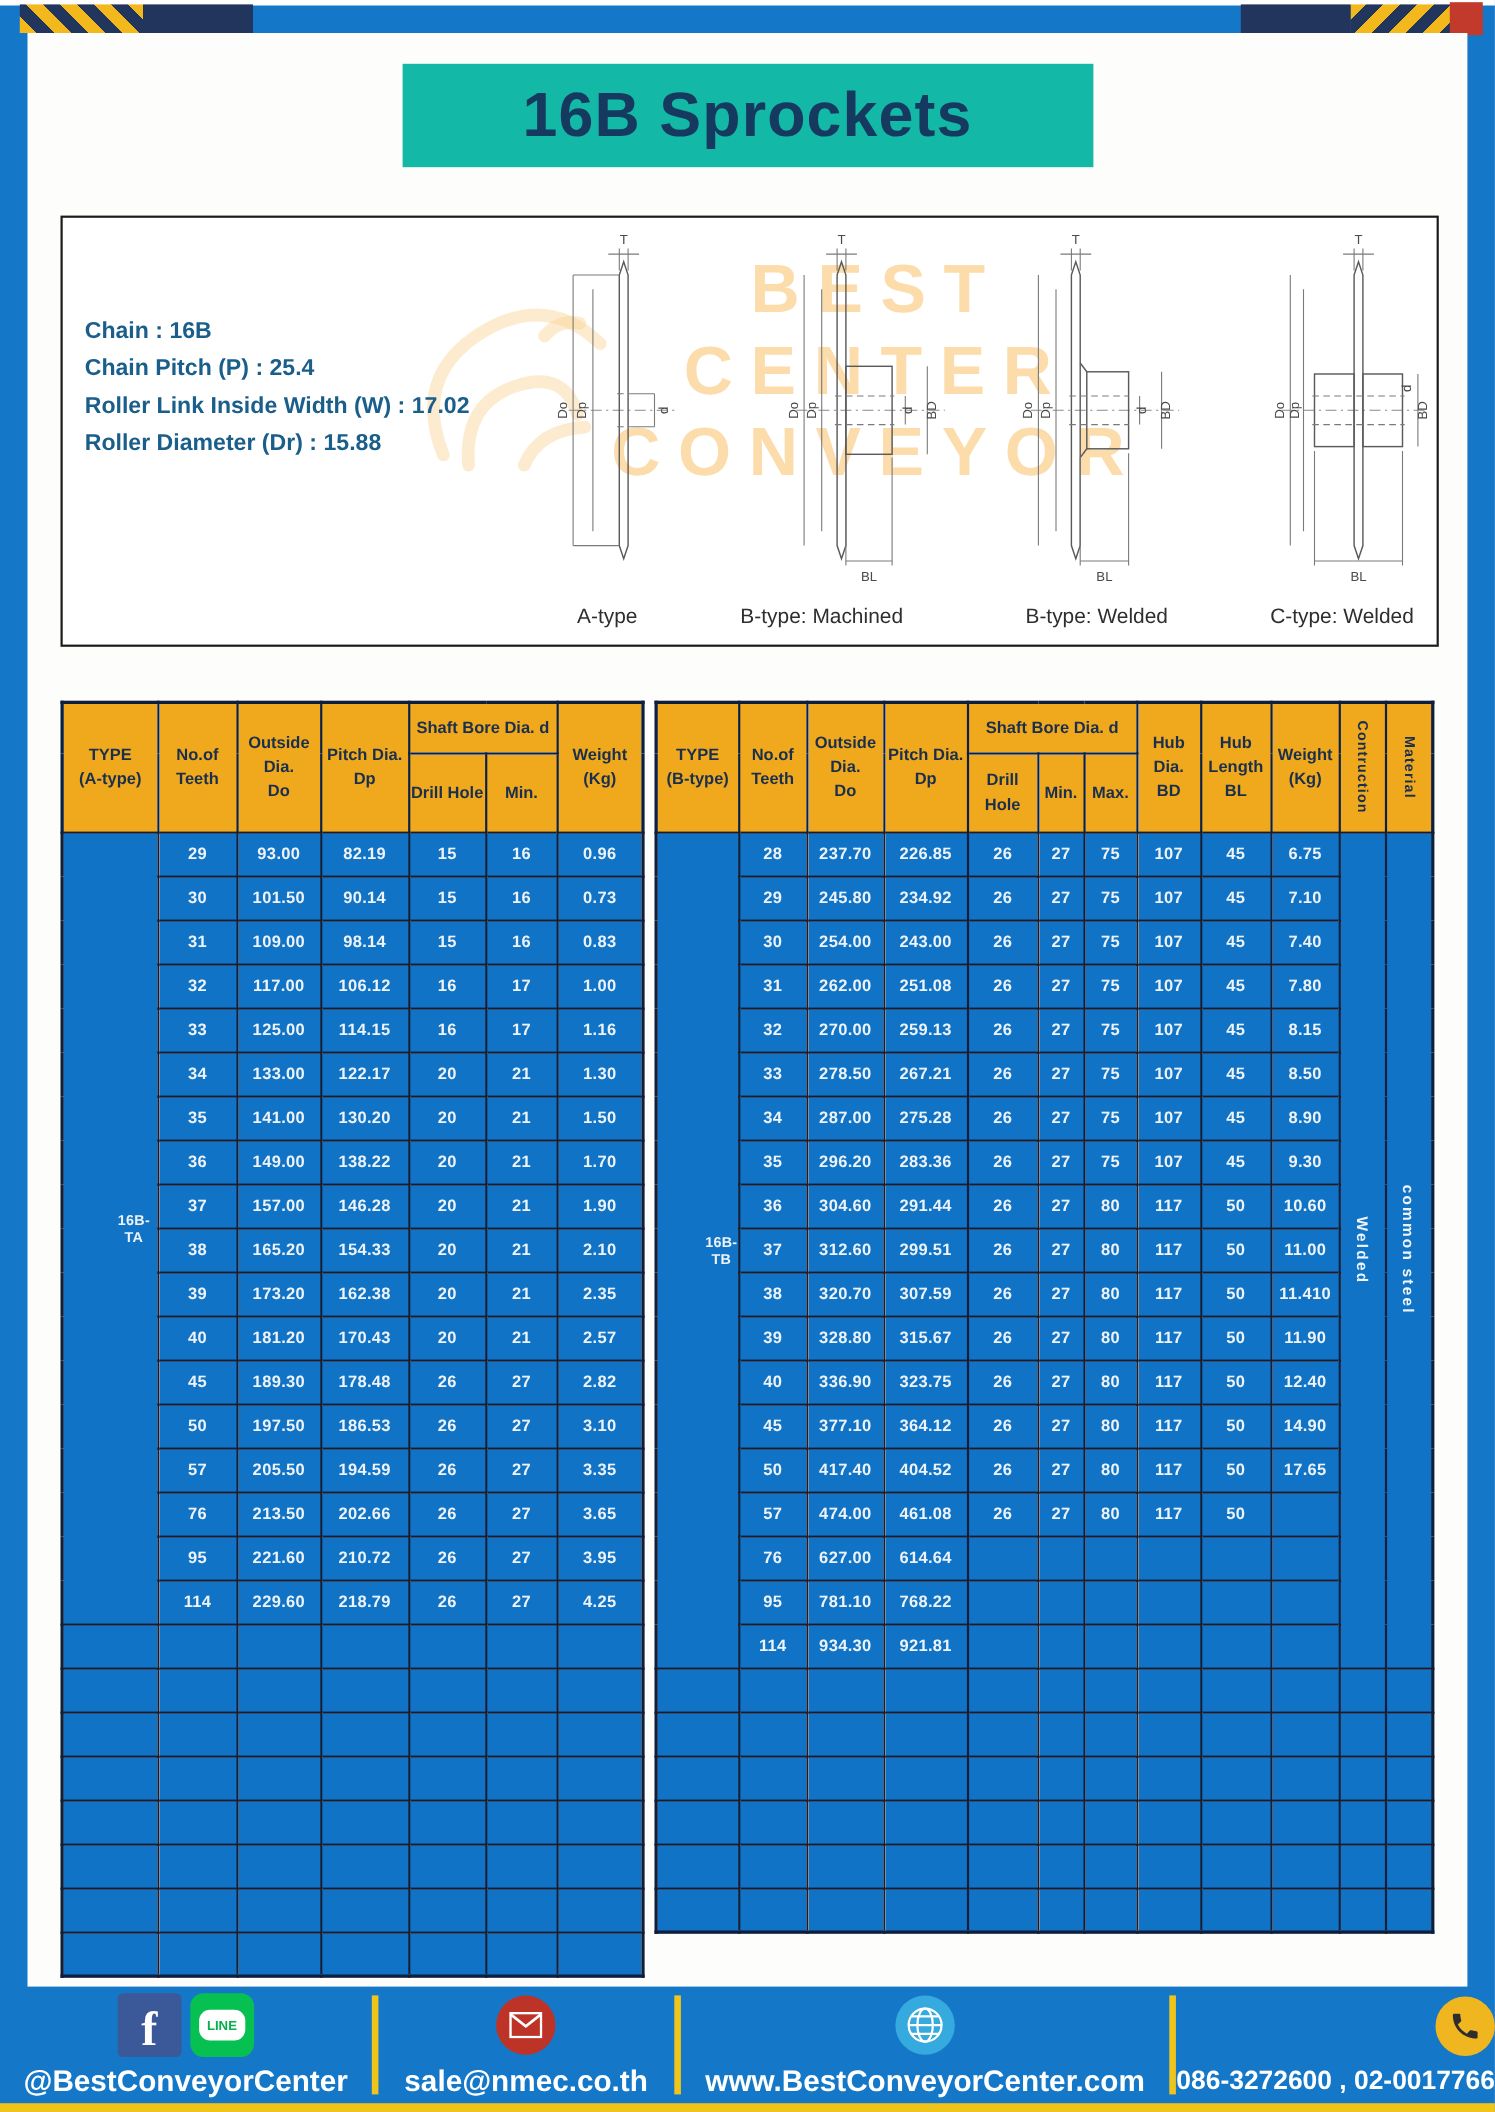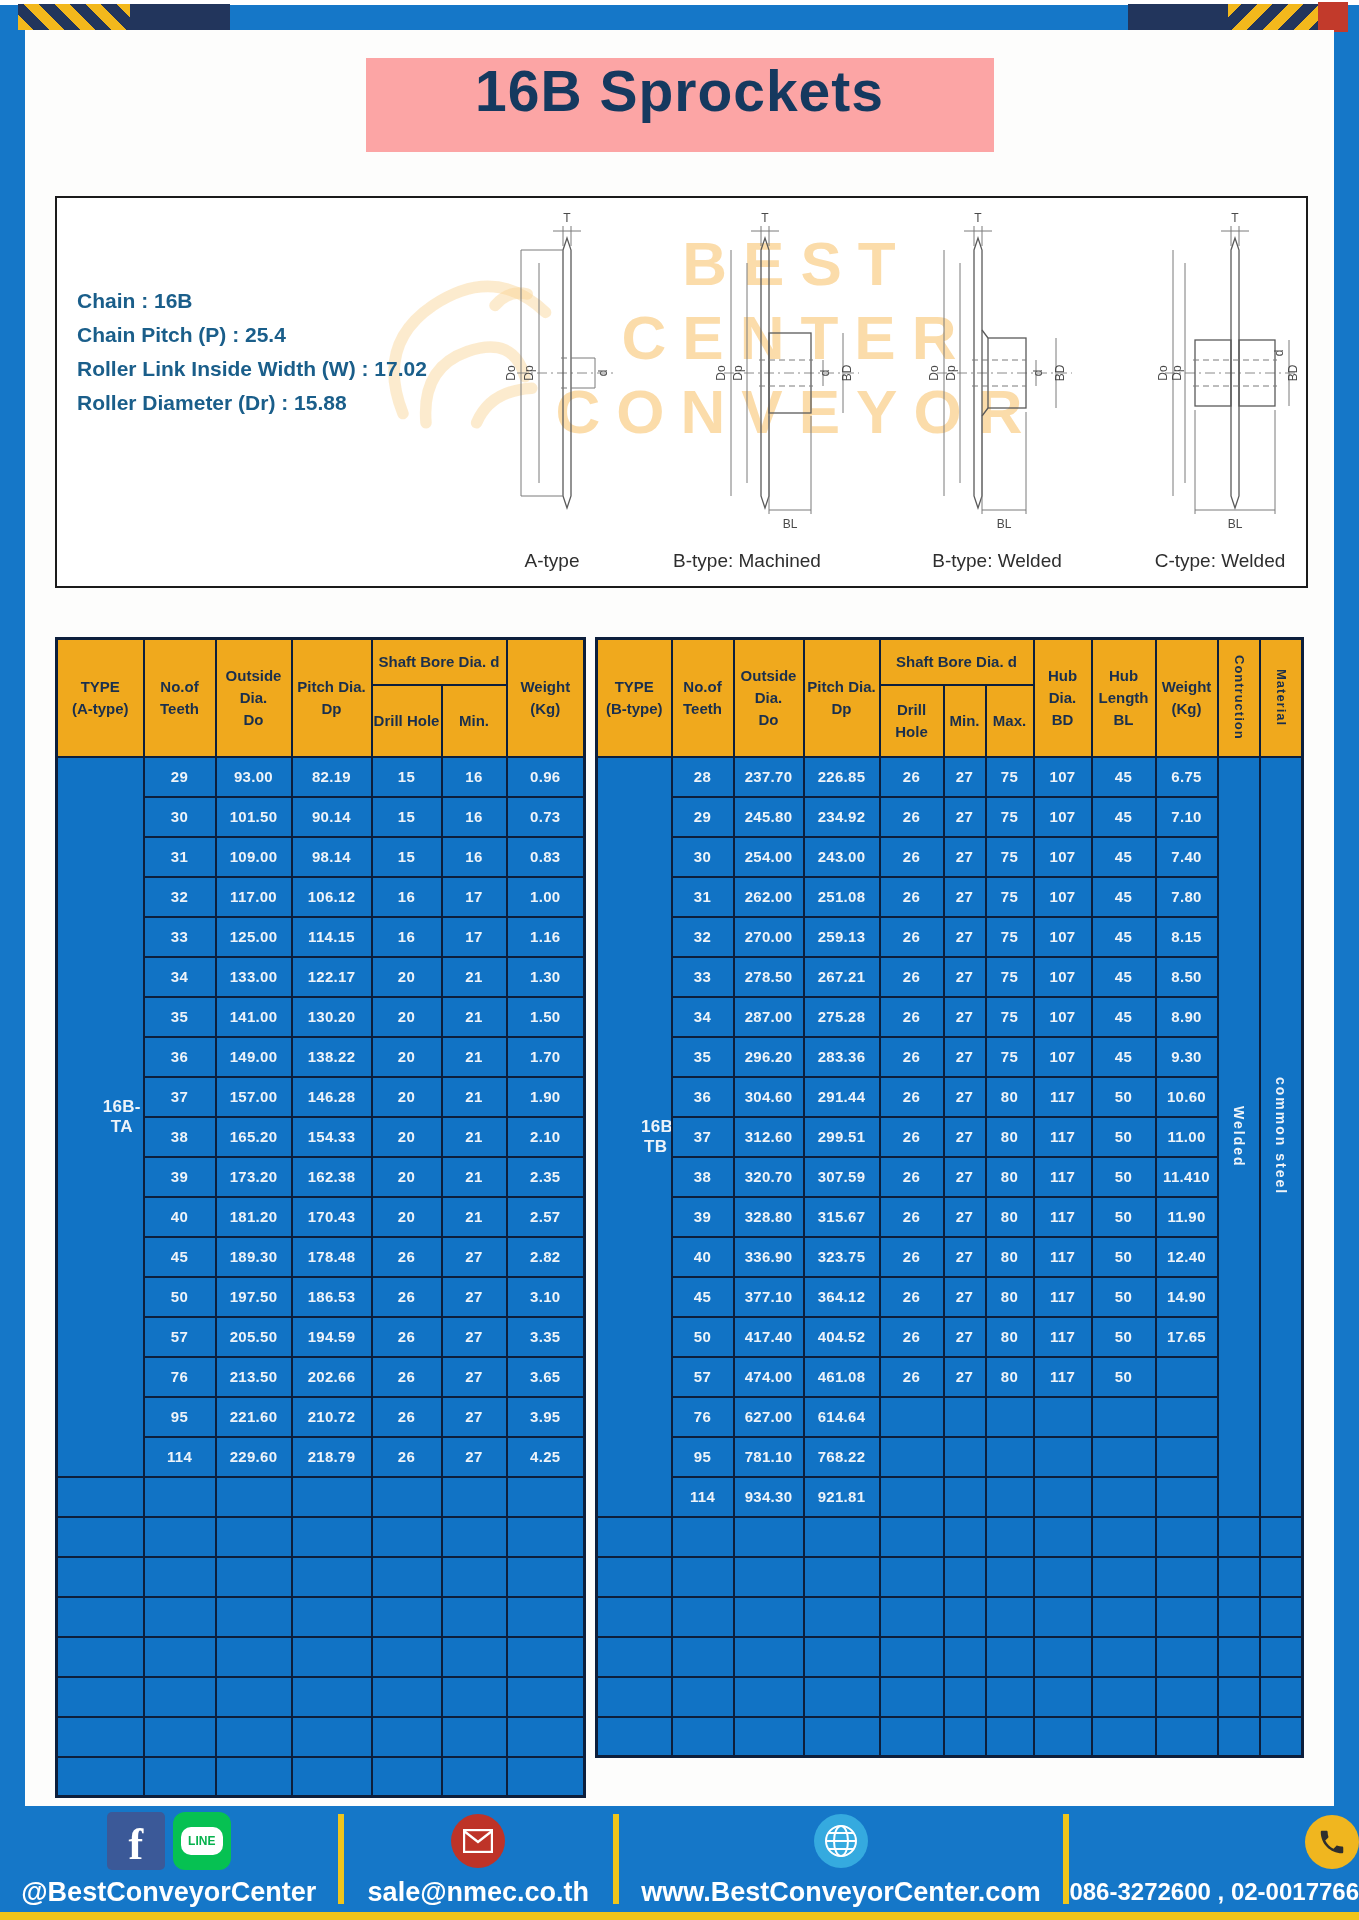--- a/index.html
+++ b/index.html
@@ -18,21 +18,21 @@
   .block-right { position:absolute; left:1128px; top:4px; width:100px; height:26px; background:#22355C; }
   .stripe-right{ position:absolute; left:1228px; top:4px; width:112px; height:26px;
     background:repeating-linear-gradient(-45deg,#F3B81C 0 11px,#22355C 11px 22px); }
   .red-square  { position:absolute; left:1318px; top:2px; width:30px; height:30px; background:#C23A2B; }
 
   
   .page { position:absolute; left:25px; top:30px; width:1309px; height:1776px; background:#FDFDFC; }
 
   
   .banner { position:absolute; left:50%; transform:translateX(-50%); top:58px; width:628px; height:94px;
-    background:#fca5a5; display:flex; align-items:flex-start; justify-content:center; }
+    background:#14b8a6; display:flex; align-items:center; justify-content:center; }
   .banner h1 { font-size:57px; font-weight:bold; color:#15395F; letter-spacing:1px; }
 
   
   .diagram-box { position:absolute; left:55px; top:196px; width:1253px; height:392px;
     background:#FFFFFF; border:2px solid #1b1b1b; }
   .specs { position:absolute; left:20px; top:86px; width:420px; }
   .specs div { font-size:21px; font-weight:bold; color:#1A5E8A; line-height:34px; white-space:nowrap; }
   .watermark { position:absolute; left:400px; top:29px; width:680px; text-align:center;
     color:rgba(244,168,42,.40); font-weight:bold; pointer-events:none; }
   .watermark div { font-size:62px; line-height:74px; letter-spacing:16px; }
@@ -54,21 +54,21 @@
   #table-b { left:595px; width:706px; }
   th, td { border:2px solid #0D1F3C; text-align:center; vertical-align:middle; padding:0; overflow:hidden; }
   th { background:#F0A91D; color:#1A2F4D; font-weight:bold; font-size:15px;
     white-space:pre-line; line-height:1.45; }
   td { background:#1173C5; color:#EDF3F9; font-weight:bold; font-size:15px; letter-spacing:.3px; }
   thead tr.h1 { height:46px; }
   thead tr.h2 { height:72px; }
   tbody tr { height:40px; }
   .vert-th { writing-mode:vertical-rl; font-size:13px; letter-spacing:1px; padding:4px 0; }
   .vert-cell { writing-mode:vertical-rl; font-size:14px; letter-spacing:2px; font-weight:bold; }
-  .type-cell { font-size:17px;padding-left:43px; }
+  .type-cell { font-size:13px;padding-left:43px; }
 
   
   .footer { position:absolute; left:0; top:1806px; width:1359px; height:106px;
     display:flex; align-items:center; }
   .footer-seg { display:flex; flex-direction:column; align-items:center; justify-content:center; gap:6px; }
   .seg-1 { width:362px; } .seg-2 { width:288px; } .seg-3 { width:476px; } .seg-4 { flex:1;align-items:flex-end; }
   .footer-divider { width:7px; height:90px; background:#EFC51C; }
   .footer-label { color:#ffffff; font-weight:bold; font-size:27px; white-space:nowrap; }
   .seg-4 .footer-label { font-size:24px; }
   .icon-row { display:flex; gap:8px; align-items:center; height:60px; }

